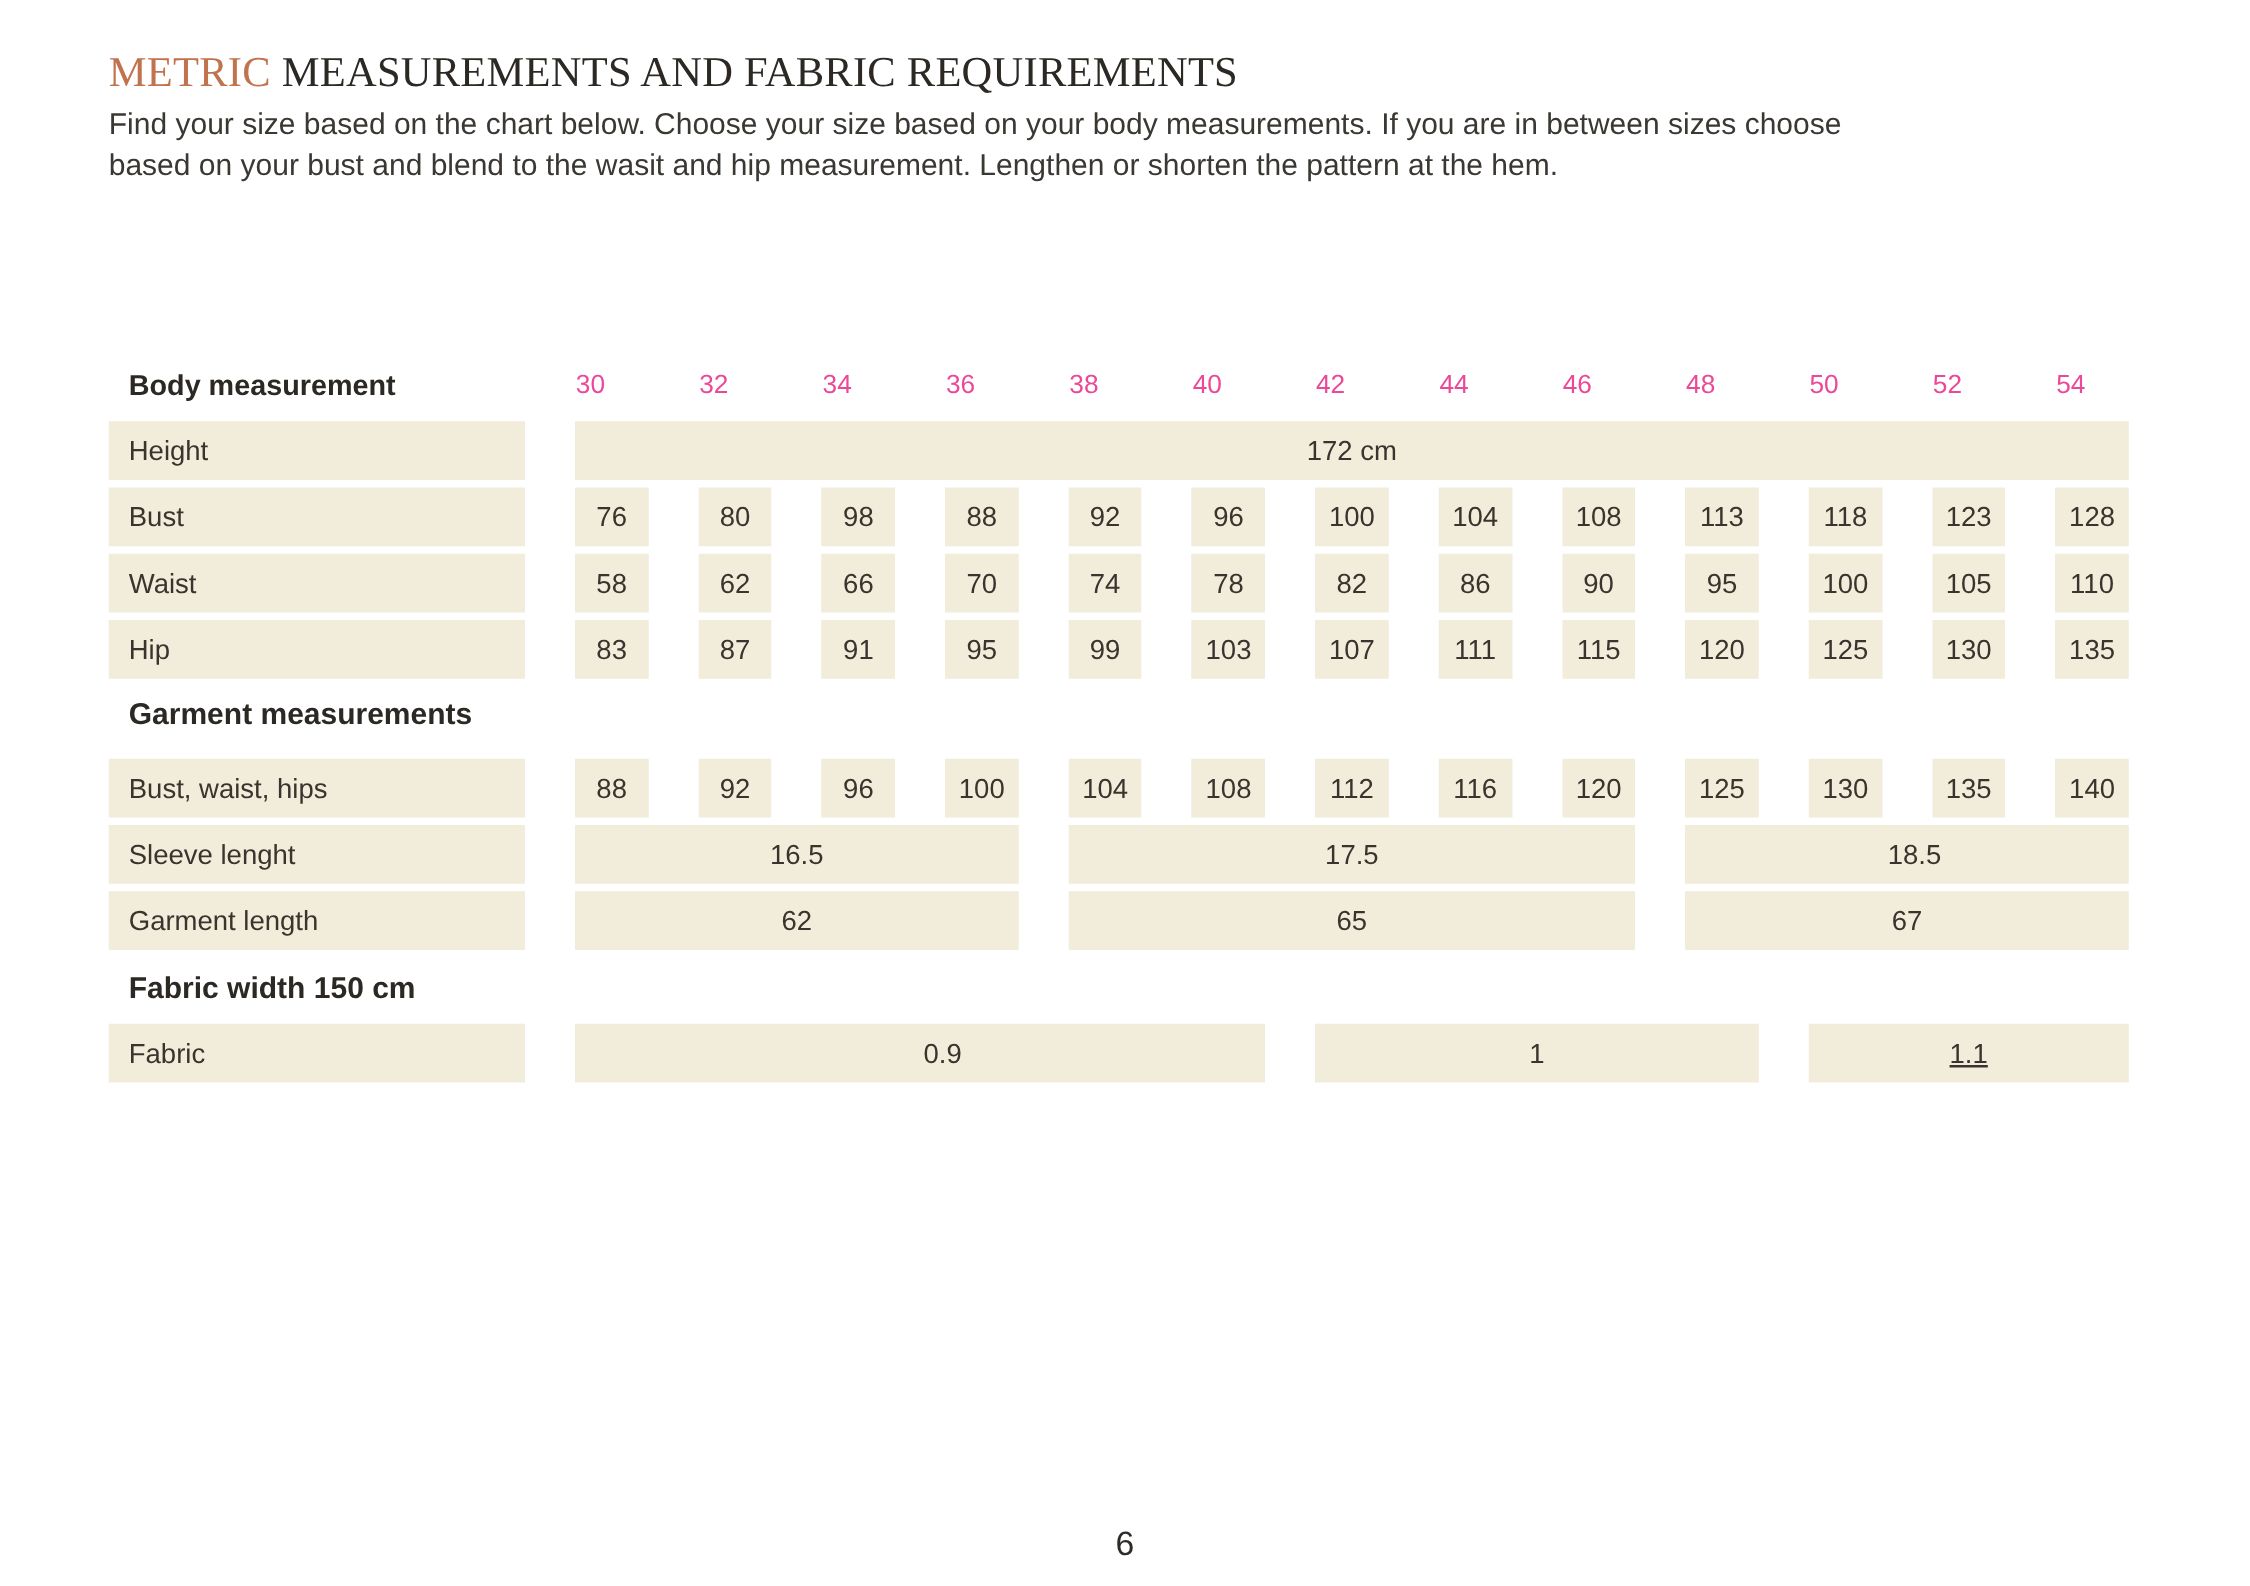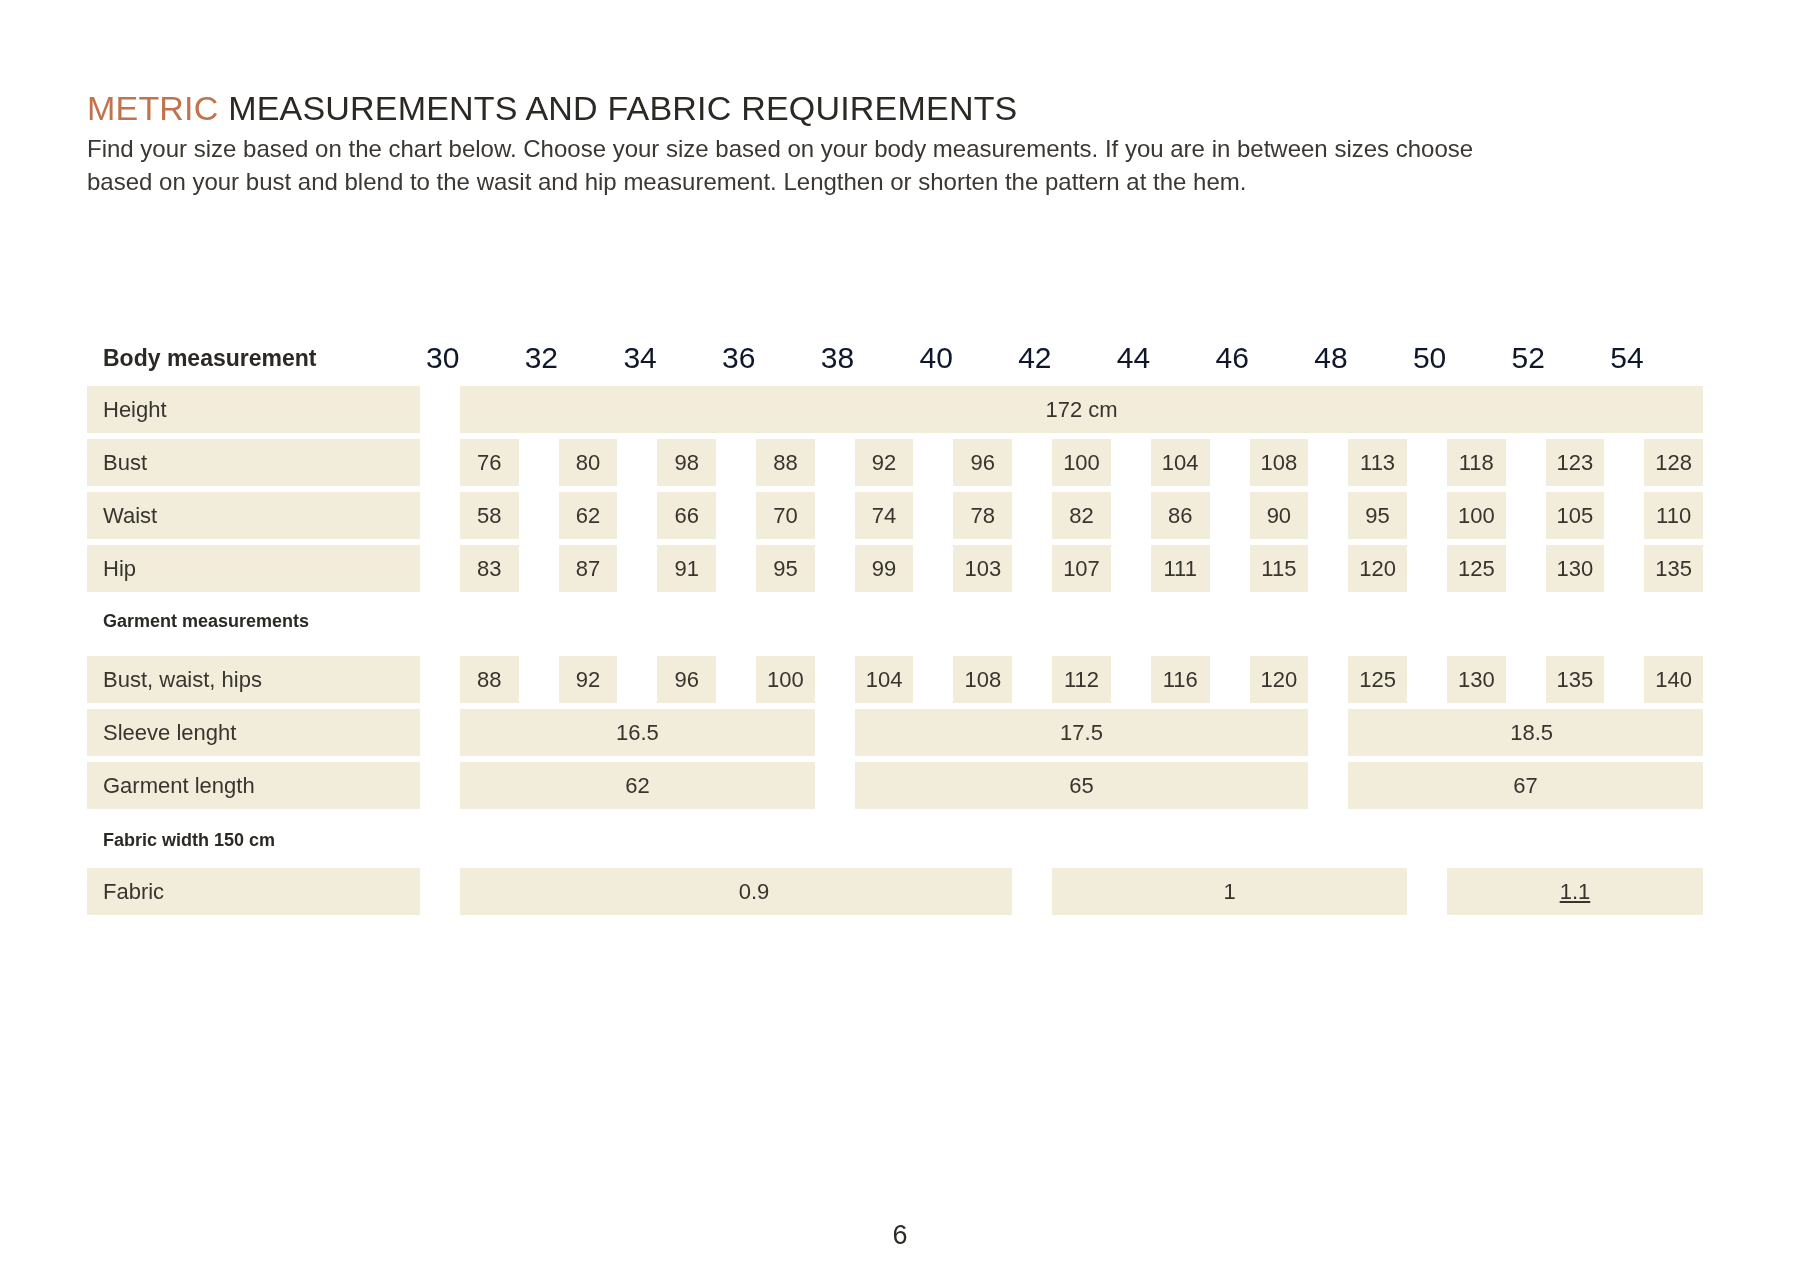--- a/index.html
+++ b/index.html
@@ -7,27 +7,28 @@
   body {
     background:#ffffff;
     font-family:"Liberation Sans", sans-serif;
     color:#38342e;
     position:relative;
     overflow:hidden;
   }
   .page { position:absolute; left:87px; top:0; width:1616px; }
 
   .title {
-    margin-top:88px;
+    margin-top:39px;
     font-size:34px;
     line-height:40px;
     letter-spacing:0.2px;
     font-weight:500;
     color:#2c2924;
     white-space:nowrap;
+    font-family:Liberation Serif, serif;
   }
   .title .accent { color:#c1734e; }
 
   .intro {
     margin-top:4px;
     font-size:24px;
     line-height:33px;
     color:#3b3833;
   }
 
@@ -40,34 +41,34 @@
   }
   .header-row { height:32px; margin-bottom:13px; align-items:center; }
   .header-row .label-cell {
     font-weight:bold;
     font-size:23px;
     padding-left:16px;
     color:#2c2924;
     display:flex; align-items:center;
   }
   .size-header {
-    text-align:left;
-    font-size:30px;
-    color:#0f172a;
+    text-align:center;
+    font-size:21px;
+    color:#ec4899;
     align-self:center;
   }
 
   .data-row { height:47px; margin-bottom:6px;gap:40px; }
   .cell { display:flex; align-items:center; font-size:22px; color:#38342e; }
   .data-row .label-cell { background:#f2ecda; padding-left:16px; }
   .value-cell { background:#f2ecda; justify-content:center; }
 
   .section-heading {
     font-weight:bold;
-    font-size:18px;
+    font-size:24px;
     color:#2c2924;
     padding-left:16px;
     height:30px;
     display:flex; align-items:center;
   }
   .heading-garment { margin-top:14px; margin-bottom:20px; }
   .heading-fabric  { margin-top:16px; margin-bottom:13px; }
 
   .page-number {
     position:absolute;

